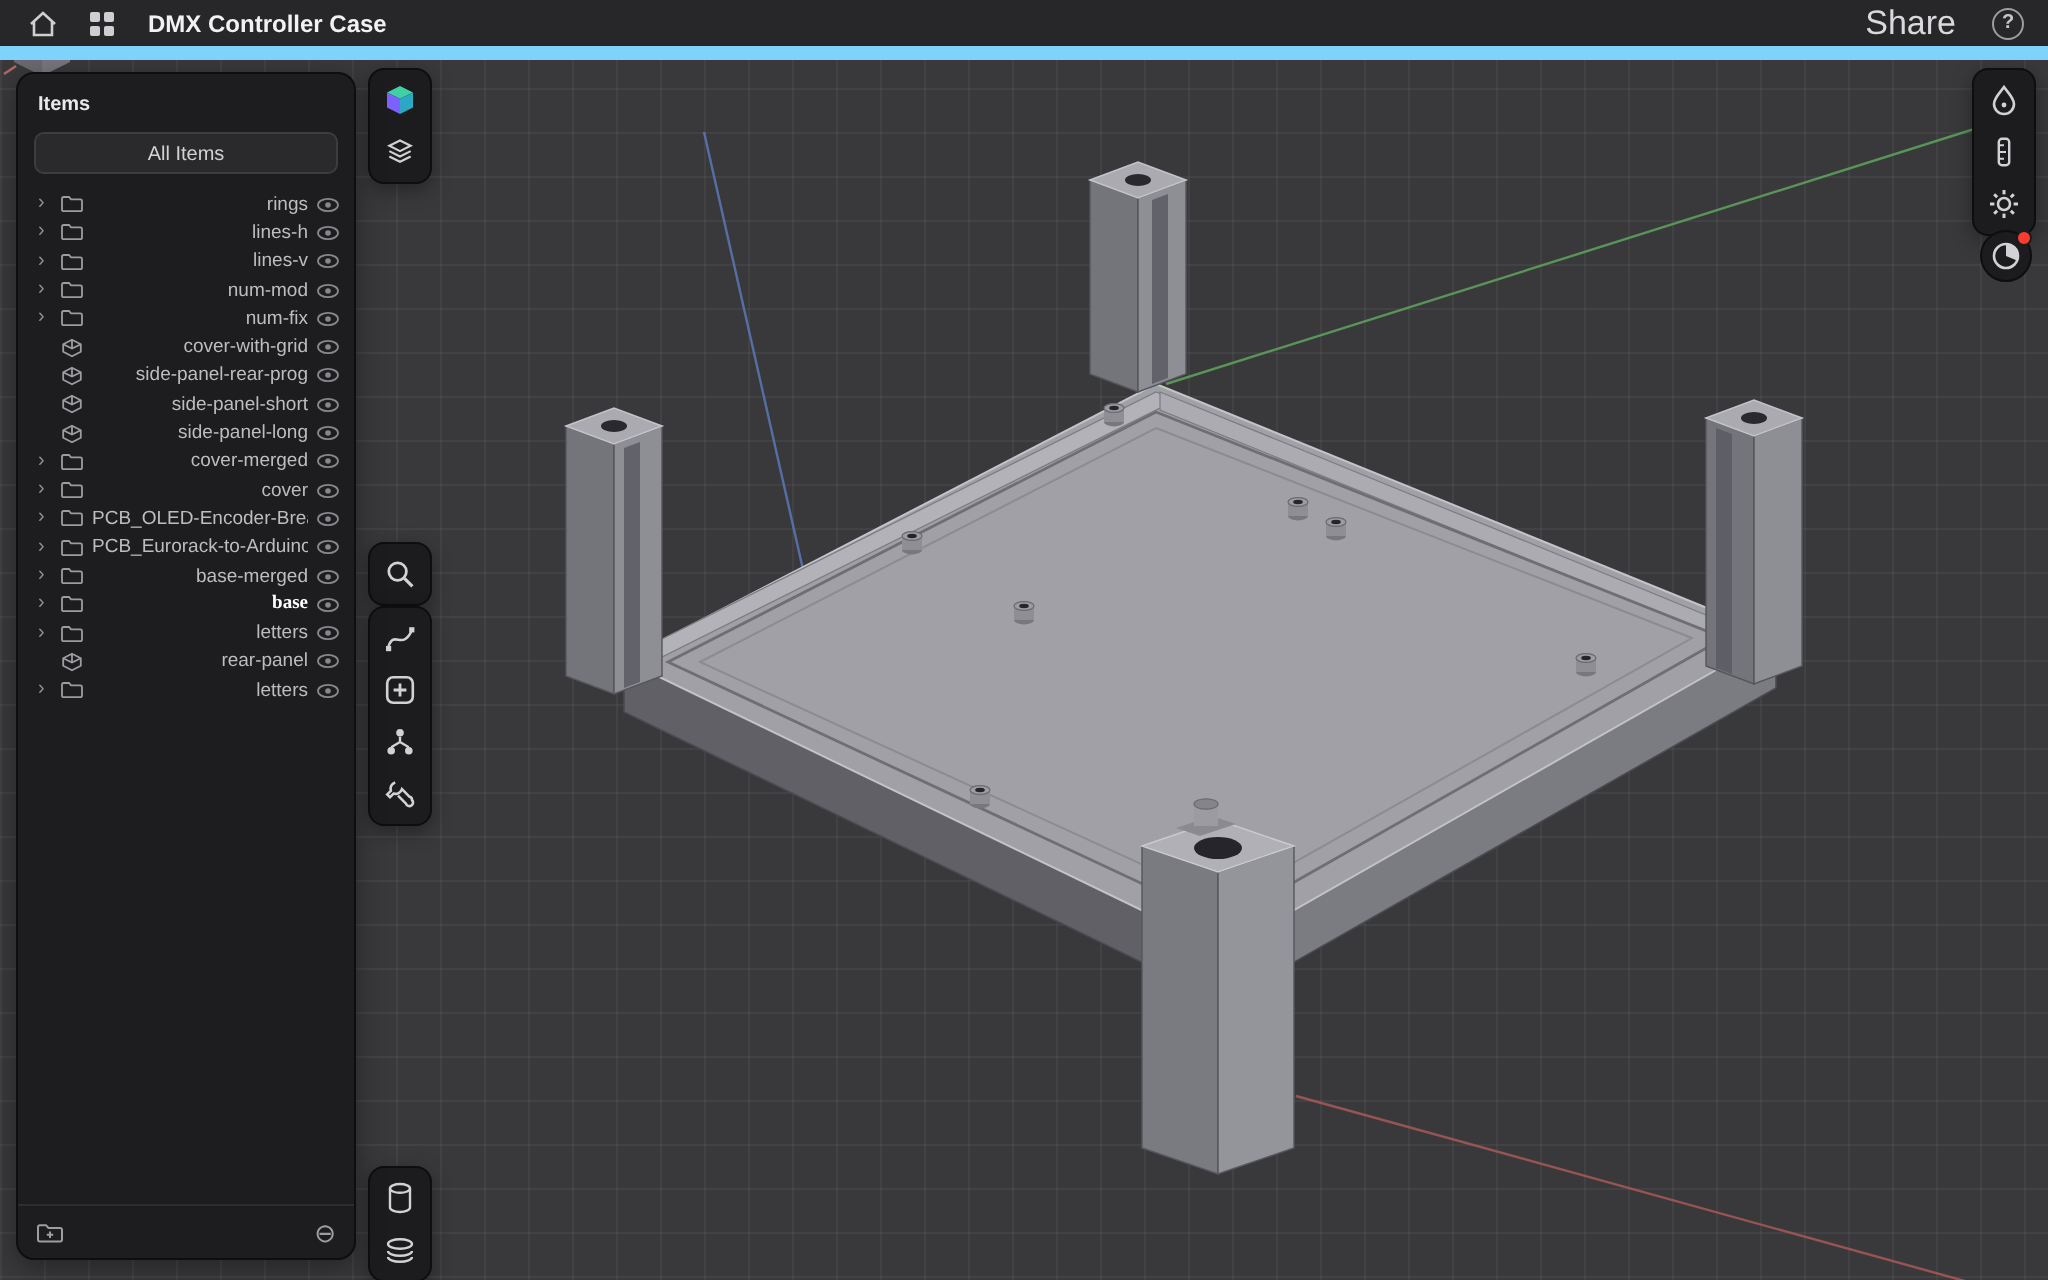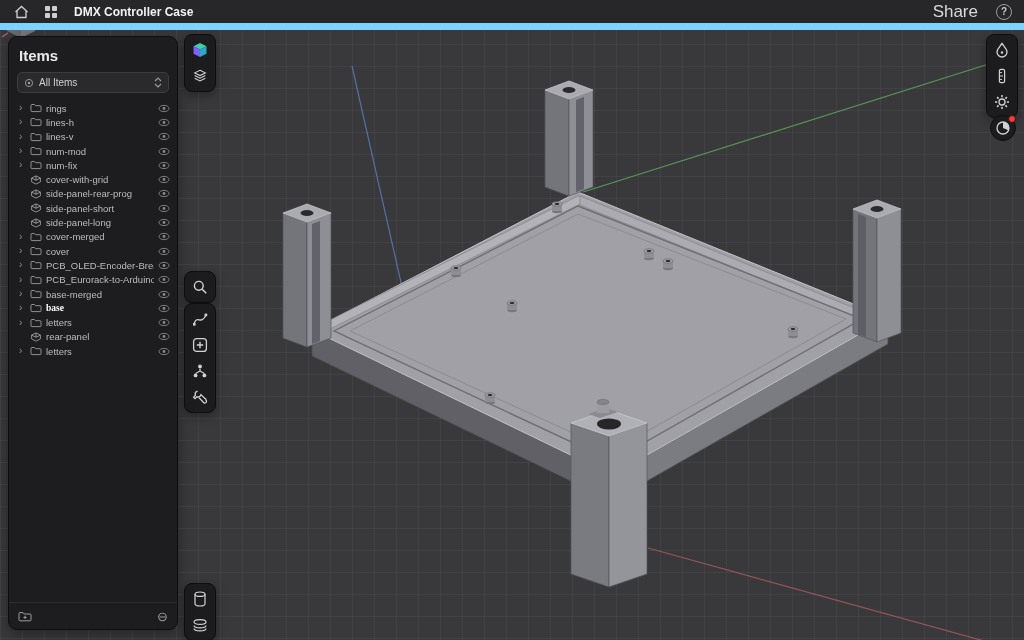--- a/index.html
+++ b/index.html
@@ -26,29 +26,29 @@
   .topbar .title{font-size:12px; font-weight:bold; color:var(--text-bright); margin-left:2px;}
   .topbar .spacer{flex:1;}
   .topbar .share{font-size:17px; color:#d9d9dd; padding:2px 6px; cursor:default;}
   .topbar .help{width:16px;height:16px;border:1.4px solid #9d9da2;border-radius:50%;
     color:#c7c7cb; font-size:10px; font-weight:bold; display:flex;align-items:center;justify-content:center;}
 
   
   .panel{position:absolute; left:8px; top:36px; width:170px; height:594px;
     background:var(--panel-bg); border:1px solid #0e0e10; border-radius:9px;
     display:flex; flex-direction:column; z-index:20; box-shadow:0 4px 14px rgba(0,0,0,.35);}
-  .panel-header{padding:10px 10px 6px; font-size:15px; font-weight:600; color:#e9e9eb;}
+  .panel-header{padding:10px 10px 6px; font-size:10px; font-weight:600; color:#e9e9eb;}
   .filter{margin:2px 8px 6px; height:21px; background:#2a2a2d; border:1px solid #3d3d41;
-    border-radius:5px; display:flex; align-items:center; padding:0 6px; gap:5px;}
+    border-radius:5px; display:flex; align-items:center; padding:0 6px; gap:5px;flex-direction:column;}
   .filter .f-label{flex:1; font-size:10px; color:#d2d2d6;}
   .items-list{flex:1; overflow:hidden; padding:2px 0;}
   .row{display:flex; align-items:center; height:14.3px; padding:0 7px 0 10px; gap:4px; color:var(--text-dim);}
   .row .chev{width:7px; font-size:10px; line-height:10px; color:#8e8e93; flex:0 0 auto;}
   .row .ic{flex:0 0 auto; color:#9c9ca1;}
-  .row .lbl{flex:1; font-size:9.5px; white-space:nowrap; overflow:hidden; color:#bdbdc1;}
+  .row .lbl{flex:1; font-size:9.5px; white-space:nowrap; overflow:hidden; color:#bdbdc1;text-align:right;}
   .row .eye{flex:0 0 auto; color:#87878c;}
   .row.selected .lbl{color:#ffffff; font-weight:bold;font-family:Liberation Serif, serif;}
   .panel-footer{border-top:1px solid #2d2d30; height:27px; display:flex; align-items:center;
     justify-content:space-between; padding:0 9px; color:#9d9da2;}
   .panel-footer .collapse{font-size:13px; line-height:13px; color:#9d9da2;}
 
   
   .tgroup{position:absolute; background:#1c1c1e; border:1px solid #0e0e10; border-radius:8px;
     display:flex; flex-direction:column; align-items:center; padding:3px; gap:2px; z-index:15;
     box-shadow:0 3px 10px rgba(0,0,0,.35);}

